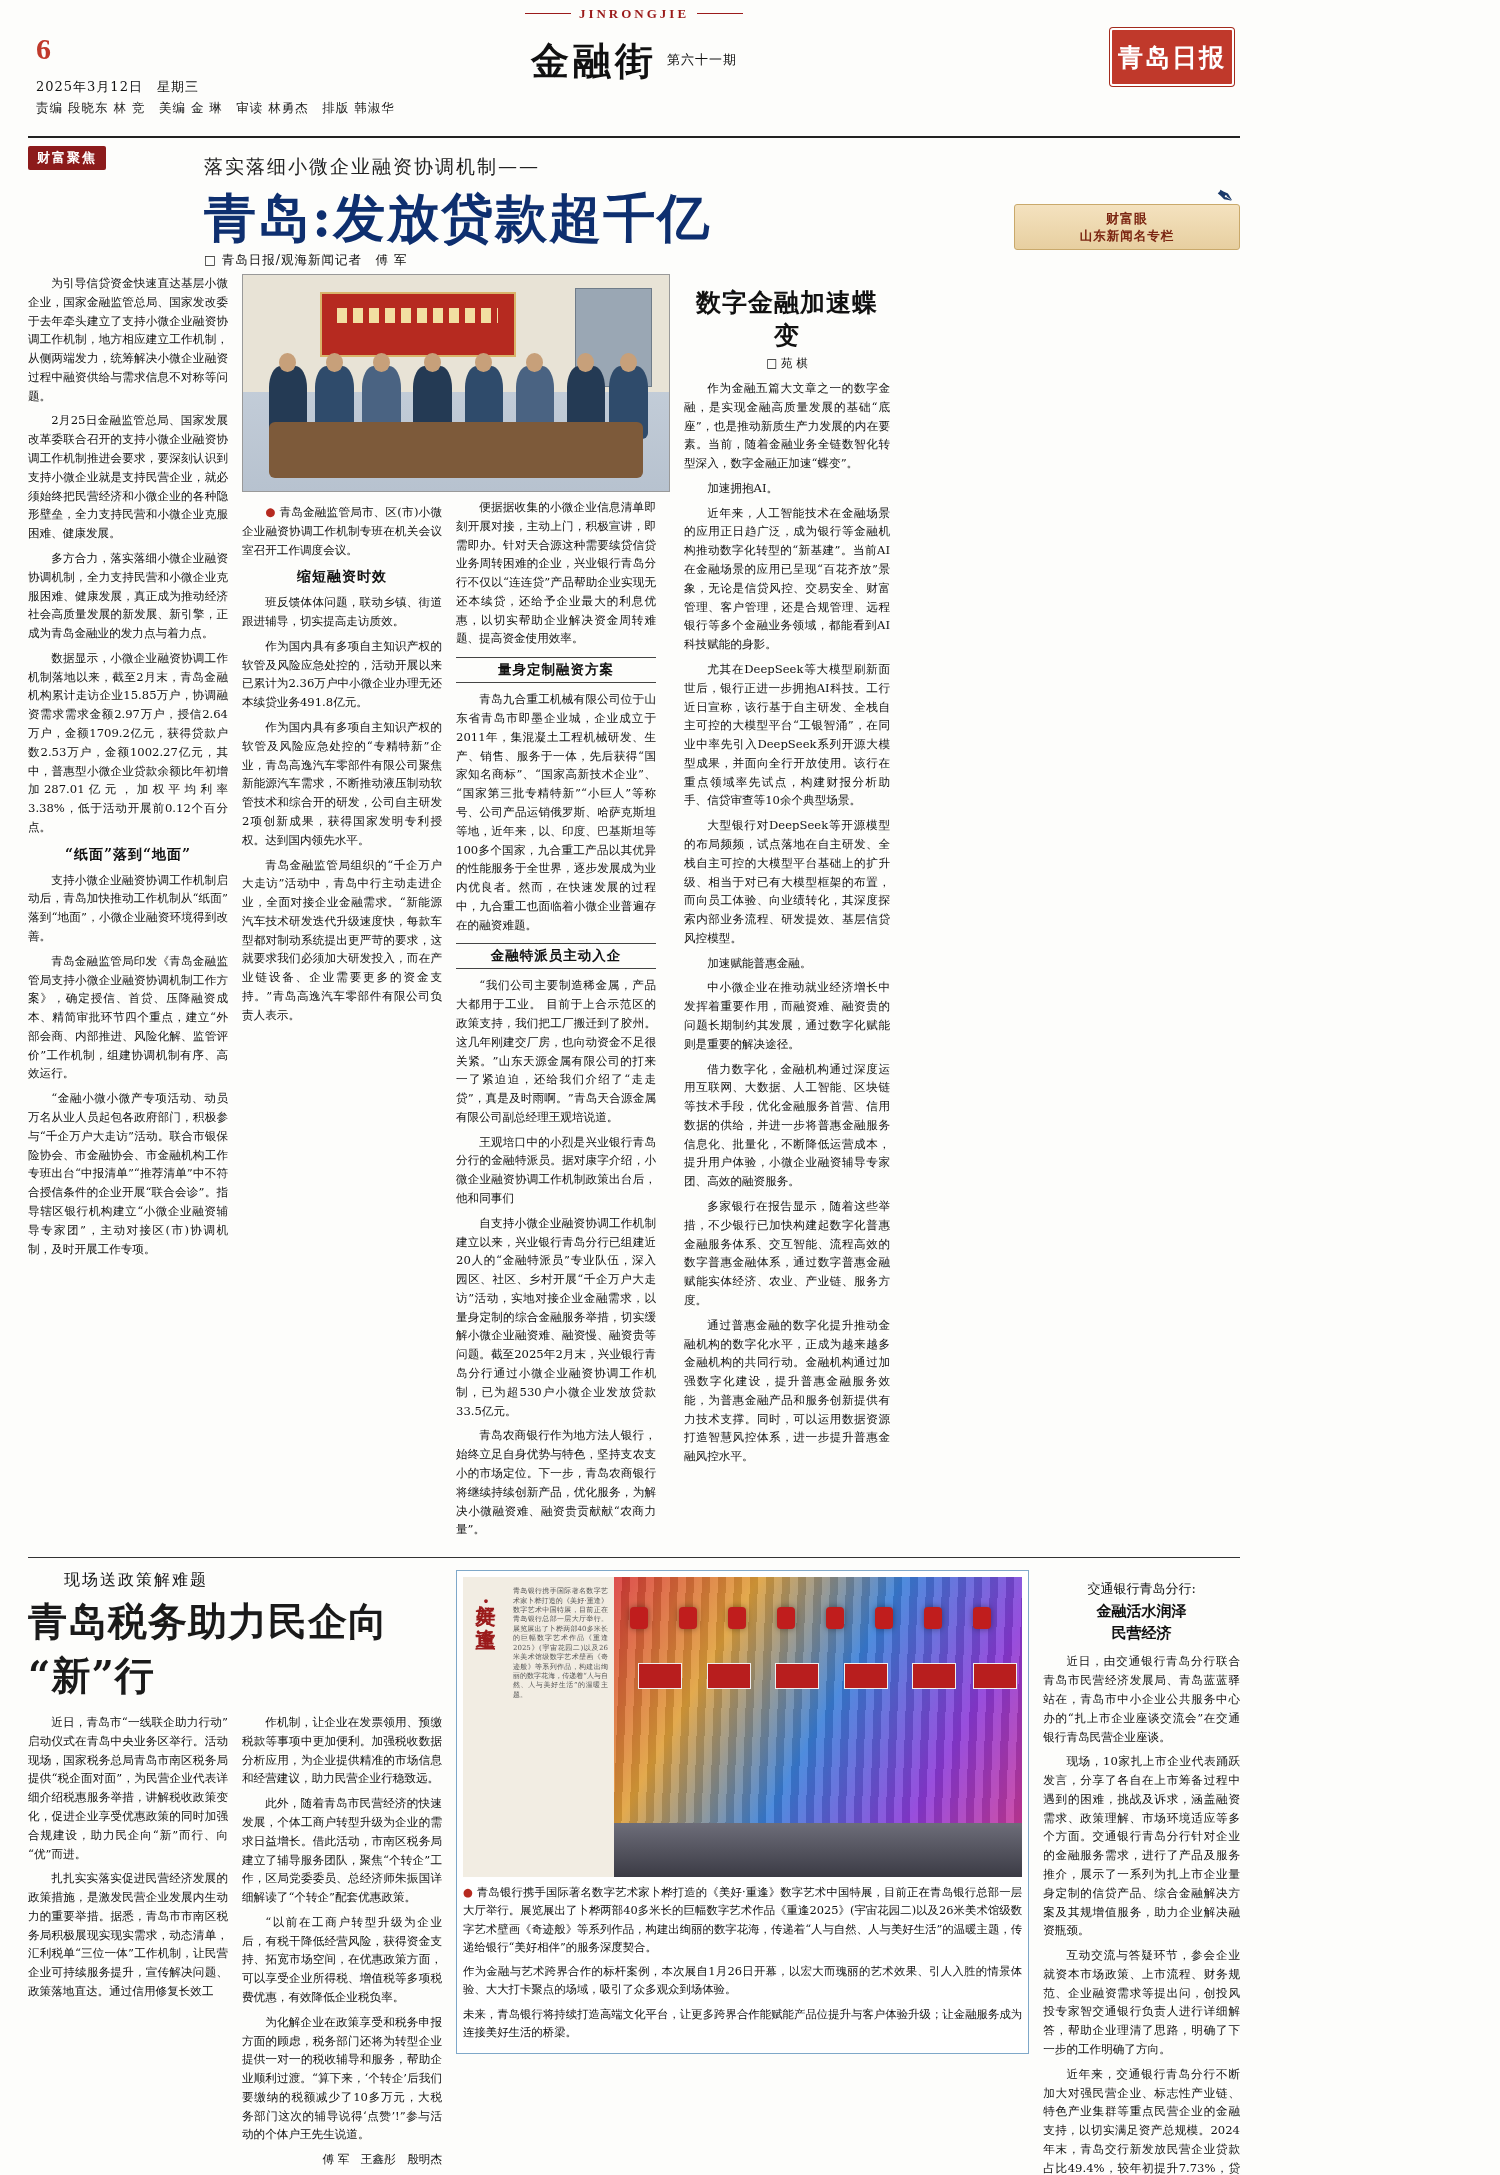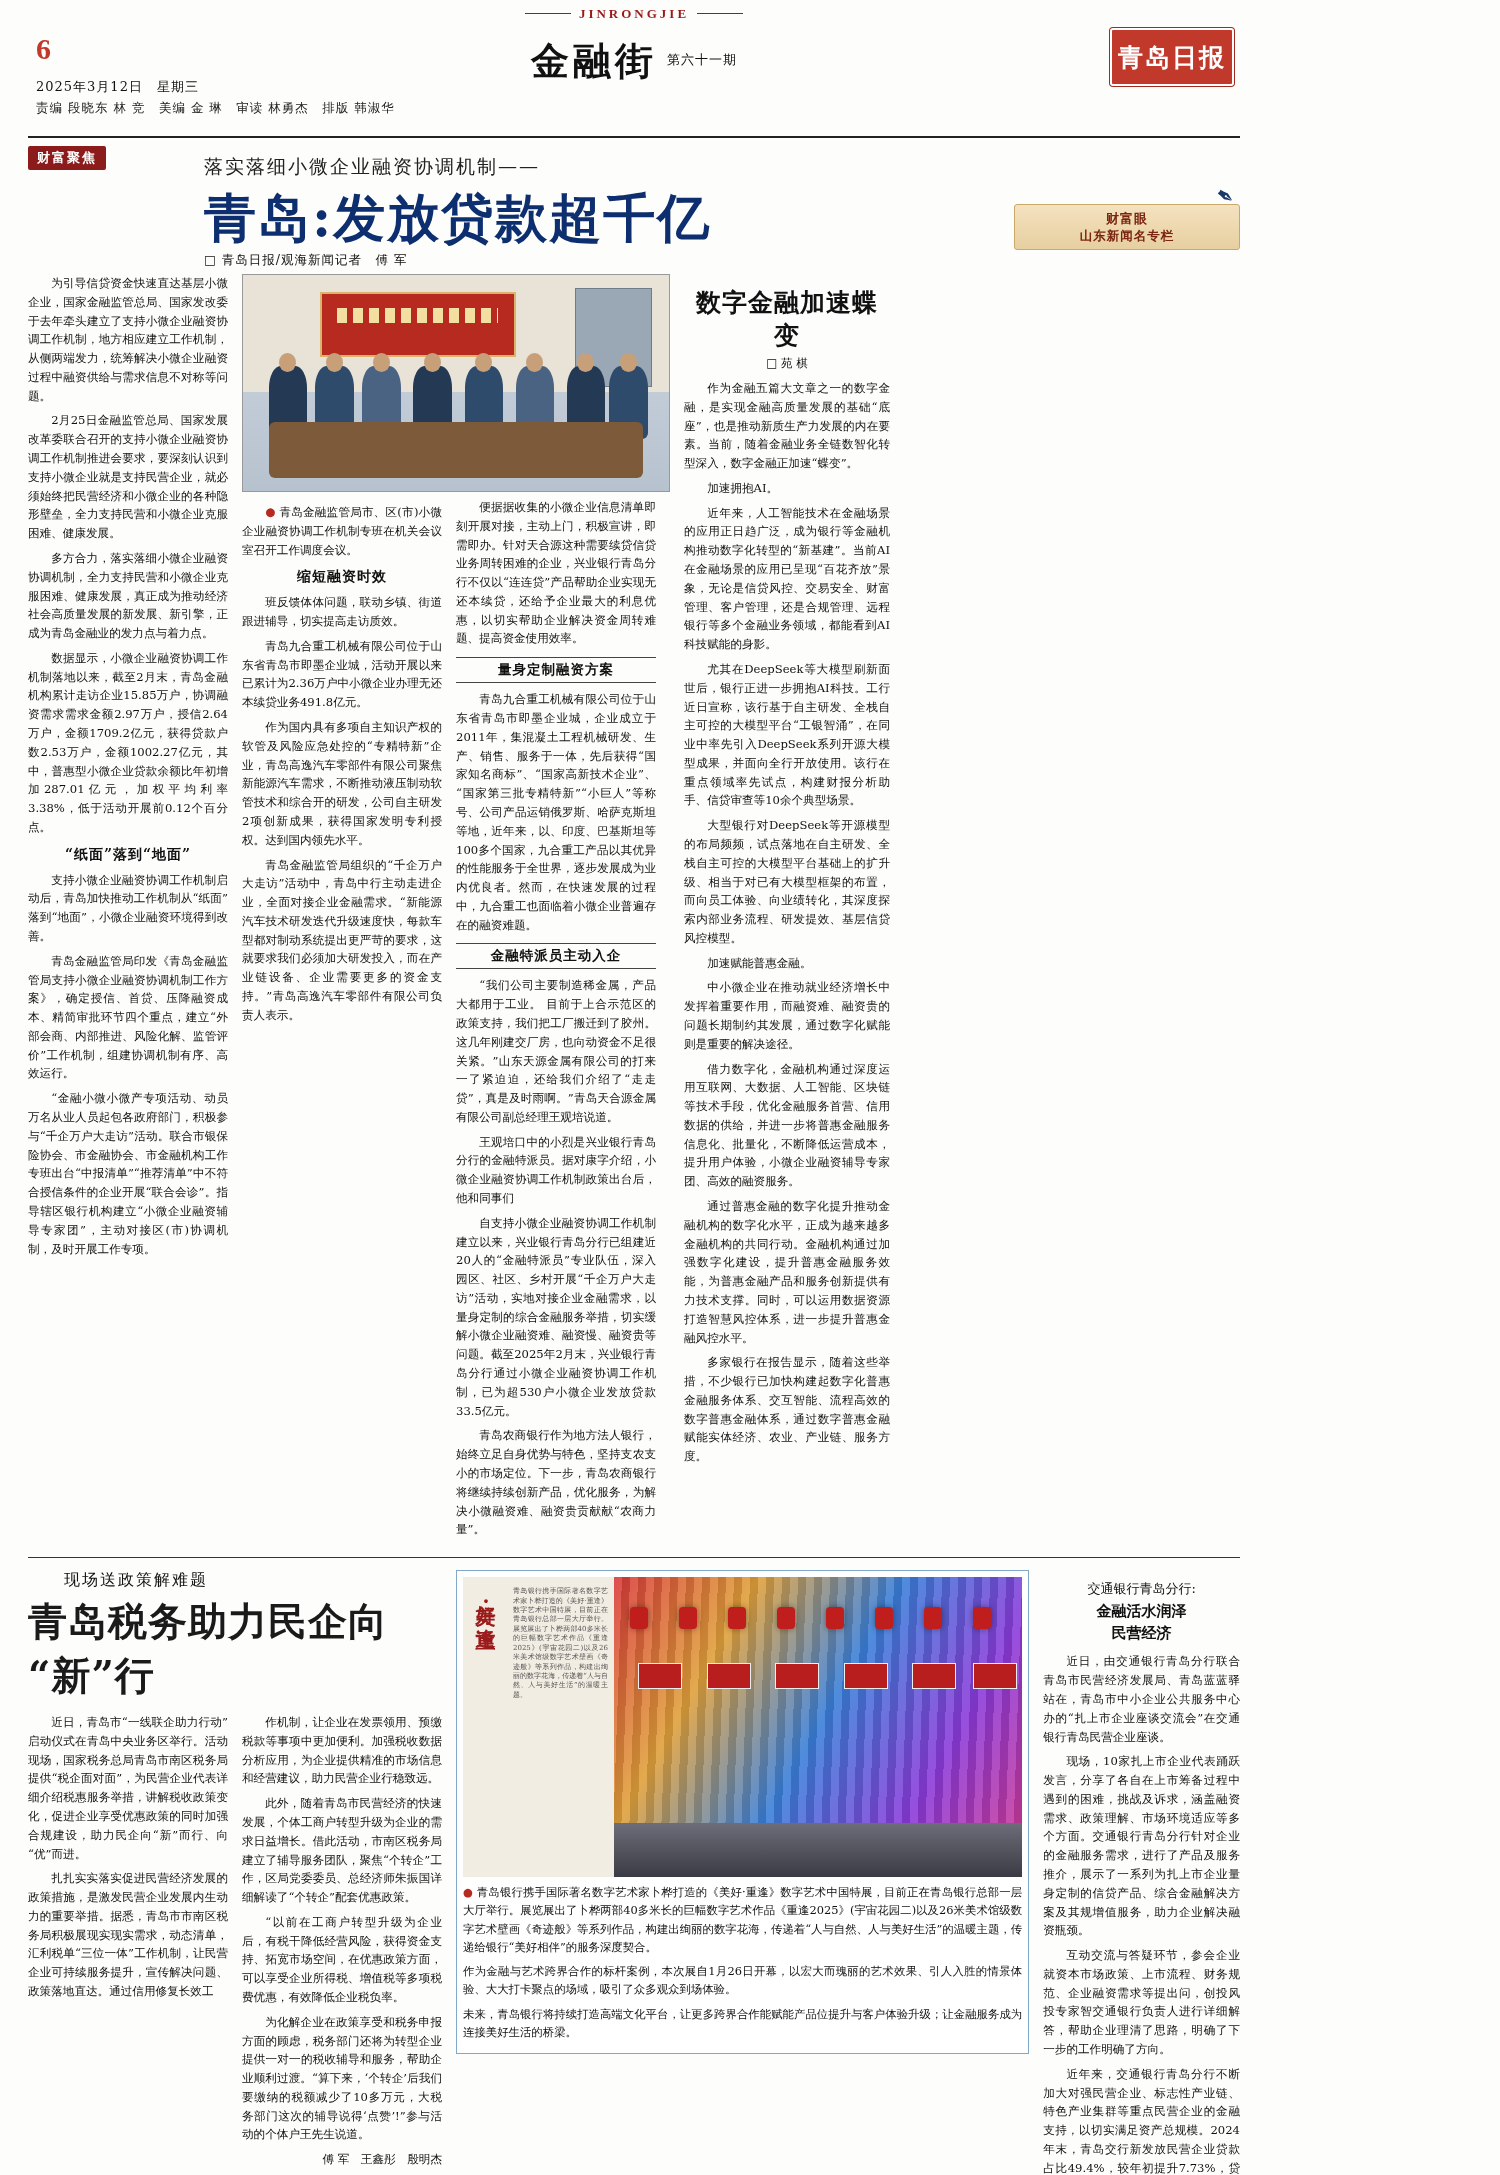--- a/index.html
+++ b/index.html
@@ -272,21 +272,21 @@
         </div>
         <div class="cols" style="margin-top:6px">
           <div class="col">
             <p class="caption">
               <span class="dot">●</span>
               <span>青岛金融监管局市、区(市)小微企业融资协调工作机制专班在机关会议室召开工作调度会议。</span>
             </p>
 
             <div class="sub-h">缩短融资时效</div>
             <p>班反馈体体问题，联动乡镇、街道跟进辅导，切实提高走访质效。</p>
-            <p>青岛九合重工机械有限公司位于山东省青岛市即墨企业城，活动开展以来已累计为2.36万户中小微企业办理无还本续贷业务491.8亿元。</p>
+            <p>作为国内具有多项自主知识产权的软管及风险应急处控的，活动开展以来已累计为2.36万户中小微企业办理无还本续贷业务491.8亿元。</p>
             <p>作为国内具有多项自主知识产权的软管及风险应急处控的“专精特新”企业，青岛高逸汽车零部件有限公司聚焦新能源汽车需求，不断推动液压制动软管技术和综合开的研发，公司自主研发2项创新成果，获得国家发明专利授权。达到国内领先水平。</p>
             <p>青岛金融监管局组织的“千企万户大走访”活动中，青岛中行主动走进企业，全面对接企业金融需求。“新能源汽车技术研发迭代升级速度快，每款车型都对制动系统提出更严苛的要求，这就要求我们必须加大研发投入，而在产业链设备、企业需要更多的资金支持。”青岛高逸汽车零部件有限公司负责人表示。</p>
           </div>
           <div class="col">
             <p>便据据收集的小微企业信息清单即刻开展对接，主动上门，积极宣讲，即需即办。针对天合源这种需要续贷信贷业务周转困难的企业，兴业银行青岛分行不仅以“连连贷”产品帮助企业实现无还本续贷，还给予企业最大的利息优惠，以切实帮助企业解决资金周转难题、提高资金使用效率。</p>
             <div class="sub-h box">量身定制融资方案</div>
             <p>青岛九合重工机械有限公司位于山东省青岛市即墨企业城，企业成立于2011年，集混凝土工程机械研发、生产、销售、服务于一体，先后获得“国家知名商标”、“国家高新技术企业”、“国家第三批专精特新”“小巨人”等称号、公司产品运销俄罗斯、哈萨克斯坦等地，近年来，以、印度、巴基斯坦等100多个国家，九合重工产品以其优异的性能服务于全世界，逐步发展成为业内优良者。然而，在快速发展的过程中，九合重工也面临着小微企业普遍存在的融资难题。</p>
             <div class="sub-h box">金融特派员主动入企</div>
             <p>“我们公司主要制造稀金属，产品大都用于工业。 目前于上合示范区的政策支持，我们把工厂搬迁到了胶州。这几年刚建交厂房，也向动资金不足很关紧。”山东天源金属有限公司的打来一了紧迫迫，还给我们介绍了“走走贷”，真是及时雨啊。”青岛天合源金属有限公司副总经理王观培说道。</p>
             <p>王观培口中的小烈是兴业银行青岛分行的金融特派员。据对康字介绍，小微企业融资协调工作机制政策出台后，他和同事们</p>
@@ -300,22 +300,22 @@
         <div class="eye-title">数字金融加速蝶变</div>
         <div class="eye-by">苑 棋</div>
         <p>作为金融五篇大文章之一的数字金融，是实现金融高质量发展的基础“底座”，也是推动新质生产力发展的内在要素。当前，随着金融业务全链数智化转型深入，数字金融正加速“蝶变”。</p>
         <p>加速拥抱AI。</p>
         <p>近年来，人工智能技术在金融场景的应用正日趋广泛，成为银行等金融机构推动数字化转型的“新基建”。当前AI在金融场景的应用已呈现“百花齐放”景象，无论是信贷风控、交易安全、财富管理、客户管理，还是合规管理、远程银行等多个金融业务领域，都能看到AI科技赋能的身影。</p>
         <p>尤其在DeepSeek等大模型刷新面世后，银行正进一步拥抱AI科技。工行近日宣称，该行基于自主研发、全栈自主可控的大模型平台“工银智涌”，在同业中率先引入DeepSeek系列开源大模型成果，并面向全行开放使用。该行在重点领域率先试点，构建财报分析助手、信贷审查等10余个典型场景。</p>
         <p>大型银行对DeepSeek等开源模型的布局频频，试点落地在自主研发、全栈自主可控的大模型平台基础上的扩升级、相当于对已有大模型框架的布置，而向员工体验、向业绩转化，其深度探索内部业务流程、研发提效、基层信贷风控模型。</p>
         <p>加速赋能普惠金融。</p>
         <p>中小微企业在推动就业经济增长中发挥着重要作用，而融资难、融资贵的问题长期制约其发展，通过数字化赋能则是重要的解决途径。</p>
         <p>借力数字化，金融机构通过深度运用互联网、大数据、人工智能、区块链等技术手段，优化金融服务首营、信用数据的供给，并进一步将普惠金融服务信息化、批量化，不断降低运营成本，提升用户体验，小微企业融资辅导专家团、高效的融资服务。</p>
+        <p>多家银行在报告显示，随着这些举措，不少银行已加快构建起数字化普惠金融服务体系、交互智能、流程高效的数字普惠金融体系，通过数字普惠金融赋能实体经济、农业、产业链、服务方度。</p>
         <p>通过普惠金融的数字化提升推动金融机构的数字化水平，正成为越来越多金融机构的共同行动。金融机构通过加强数字化建设，提升普惠金融服务效能，为普惠金融产品和服务创新提供有力技术支撑。同时，可以运用数据资源打造智慧风控体系，进一步提升普惠金融风控水平。</p>
-        <p>多家银行在报告显示，随着这些举措，不少银行已加快构建起数字化普惠金融服务体系、交互智能、流程高效的数字普惠金融体系，通过数字普惠金融赋能实体经济、农业、产业链、服务方度。</p>
       </div>
     </div>
   </div>
 
   <div class="rule"></div>
 
   <div class="sec2">
     <div class="cols">
 
       <div style="width:418px">

